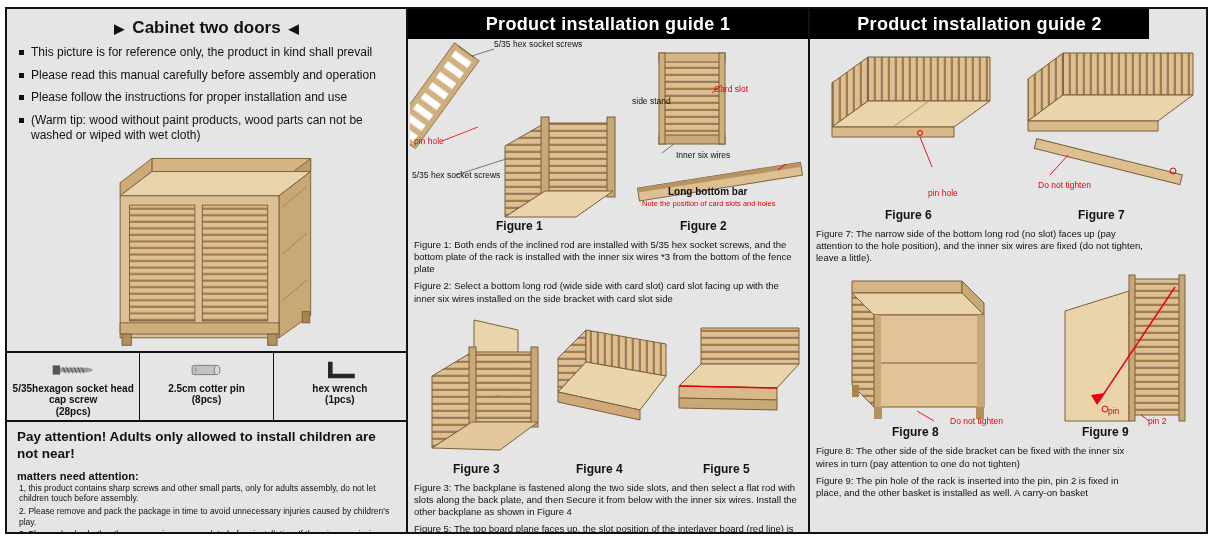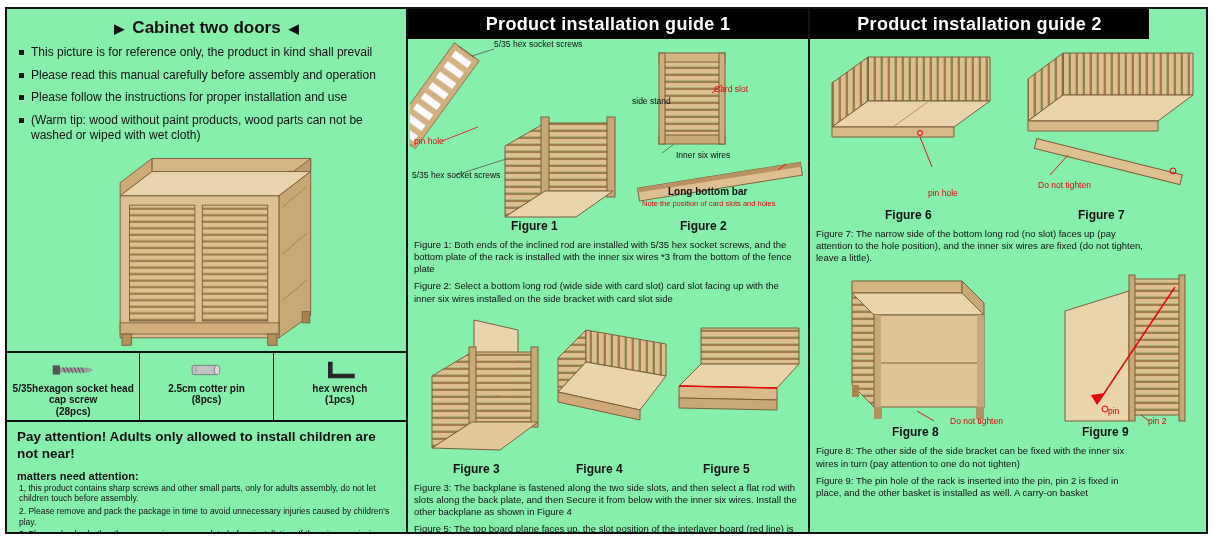--- a/index.html
+++ b/index.html
@@ -2,21 +2,21 @@
 <html><head>
 <meta charset="utf-8">
 <style>
   * { box-sizing: border-box; }
   html,body { margin:0; padding:0; }
   body {
     width:1214px; height:539px; background:#fff; position:relative;
     font-family:"Liberation Sans", sans-serif; color:#111;
   }
   .sheet { position:absolute; left:5px; top:7px; width:1203px; height:527px;
-           border:2px solid #111; background:#86efac; overflow:hidden; }
+           border:2px solid #111; background:#e5e5e5; overflow:hidden; }
   .panel { position:absolute; top:0; height:100%; }
   .panel-left  { left:0; width:399px; }
   .panel-mid   { left:399px; width:402px; border-left:2px solid #111; }
   .panel-right { left:801px; width:341px; border-left:2px solid #111; }
 
   .guide-header { height:30px; background:#000; color:#fff; font-size:18px;
                   font-weight:bold; text-align:center; line-height:30px; letter-spacing:0.3px; }
 
   
   .title { text-align:center; font-size:17px; font-weight:bold; margin:9px 0 7px; }
@@ -205,21 +205,21 @@
 
       <div class="ann" style="left:86px;  top:1px;">5/35 hex socket screws</div>
       <div class="ann red" style="left:6px;   top:98px;">pin hole</div>
       <div class="ann" style="left:4px;   top:132px;">5/35 hex socket screws</div>
       <div class="ann" style="left:224px; top:58px;">side stand</div>
       <div class="ann red" style="left:306px; top:46px;">Card slot</div>
       <div class="ann" style="left:268px; top:112px;">Inner six wires</div>
       <div class="ann bold" style="left:260px; top:147px;">Long bottom bar</div>
       <div class="ann red tiny" style="left:234px; top:161px;">Note the position of card slots and holes</div>
 
-      <span class="fig-label" style="left:103px;  bottom:2px;margin-top:44px;">Figure 1</span>
+      <span class="fig-label" style="left:88px;  bottom:2px;margin-top:44px;">Figure 1</span>
       <span class="fig-label" style="left:272px; bottom:2px;">Figure 2</span>
     </div>
 
     <div class="cap-block">
       <p class="caption">Figure 1: Both ends of the inclined rod are installed with 5/35 hex socket screws, and the bottom plate of the rack is installed with the inner six wires *3 from the bottom of the fence plate</p>
       <p class="caption">Figure 2: Select a bottom long rod (wide side with card slot) card slot facing up with the inner six wires installed on the side bracket with card slot side</p>
     </div>
 
     <div class="fig-row row-g1-b">
 

